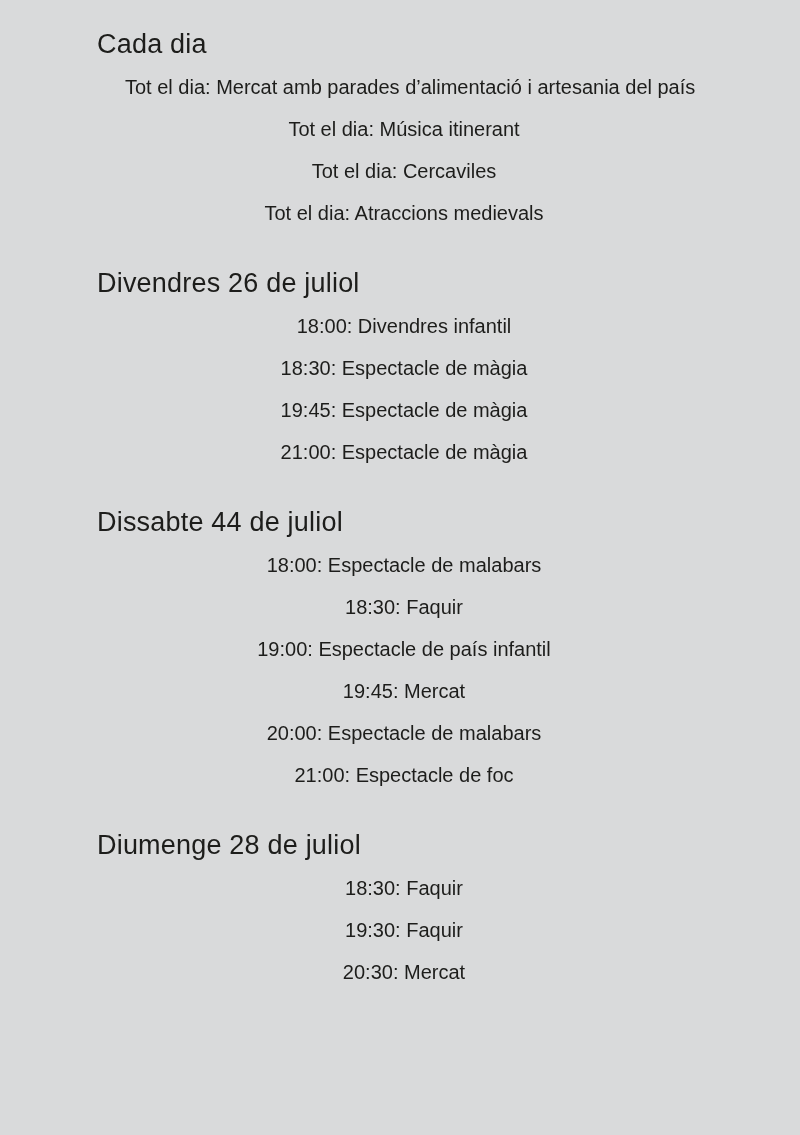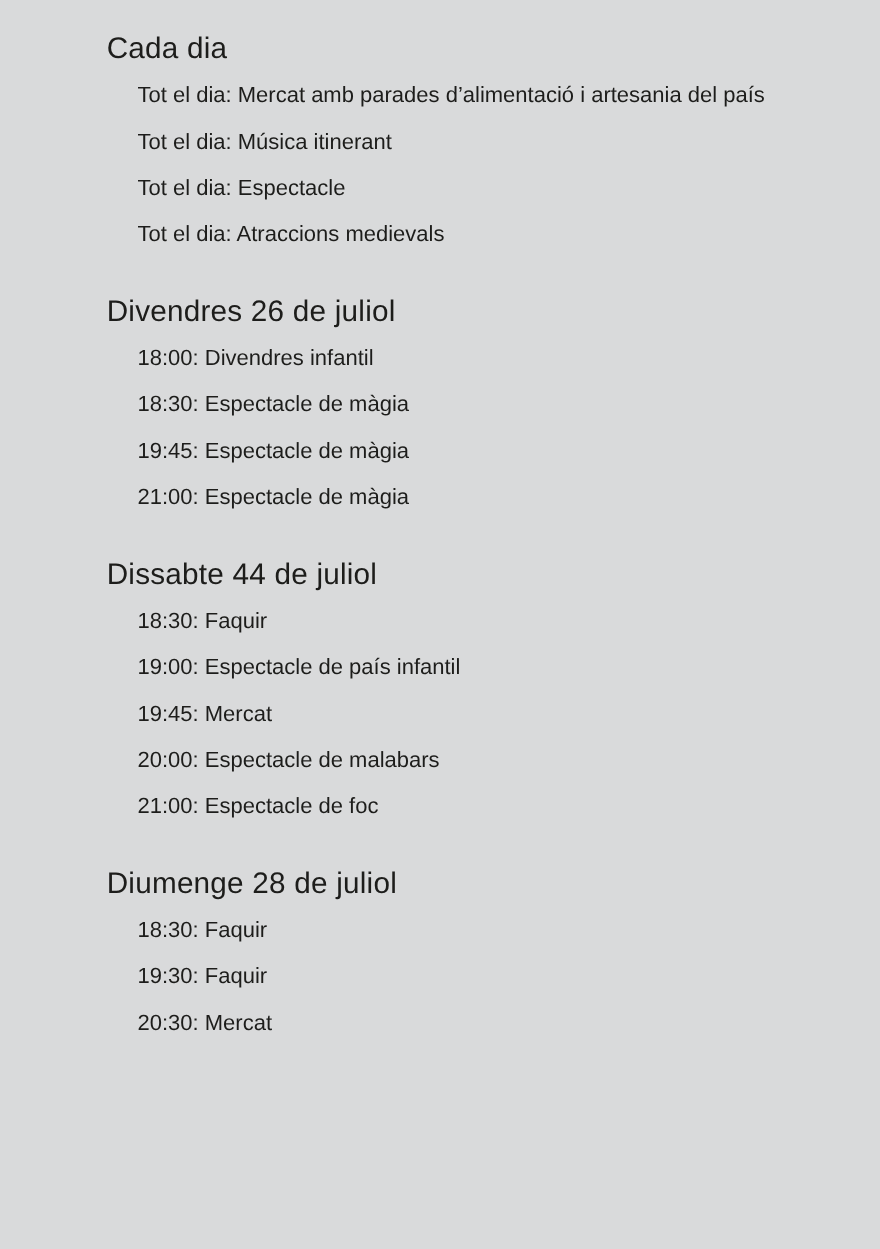--- a/index.html
+++ b/index.html
@@ -27,40 +27,41 @@
     font-size: 27px;
     line-height: 40px;
     font-weight: 400;
     margin: 0;
     letter-spacing: 0.2px;
   }
   .items {
     list-style: none;
     margin: 2px 0 0 28px;
     padding: 0;
+    text-align: center;
   }
   .item {
     font-size: 20px;
     line-height: 42px;
     font-weight: 400;
     white-space: nowrap;
   }
 </style>
 </head>
 <body style="background: rgb(217, 218, 219); color: rgb(29, 29, 27);">
 
 <div class="page">
   <section class="section">
     <h2 class="section-title">Cada dia</h2>
     <ul class="items">
   <li class="item">Tot el dia: Mercat amb parades d’alimentació i artesania del país</li>
 
   <li class="item">Tot el dia: Música itinerant</li>
 
-  <li class="item">Tot el dia: Espectacle</li>
+  <li class="item">Tot el dia: Cercaviles</li>
 
   <li class="item">Tot el dia: Atraccions medievals</li>
 </ul>
   </section>
 
   <section class="section">
     <h2 class="section-title">Divendres 26 de juliol</h2>
     <ul class="items">
   <li class="item">18:00: Divendres infantil</li>
 
@@ -70,20 +71,21 @@
   <li class="item">19:45: Espectacle de màgia</li>
 
 
   <li class="item">21:00: Espectacle de màgia</li>
 </ul>
   </section>
 
   <section class="section">
     <h2 class="section-title">Dissabte 44 de juliol</h2>
     <ul class="items">
+  <li class="item">18:00: Espectacle de malabars</li>
 
   <li class="item">18:30: Faquir</li>
 
   <li class="item">19:00: Espectacle de país infantil</li>
 
   <li class="item">19:45: Mercat</li>
 
   <li class="item">20:00: Espectacle de malabars</li>
 
   <li class="item">21:00: Espectacle de foc</li>

